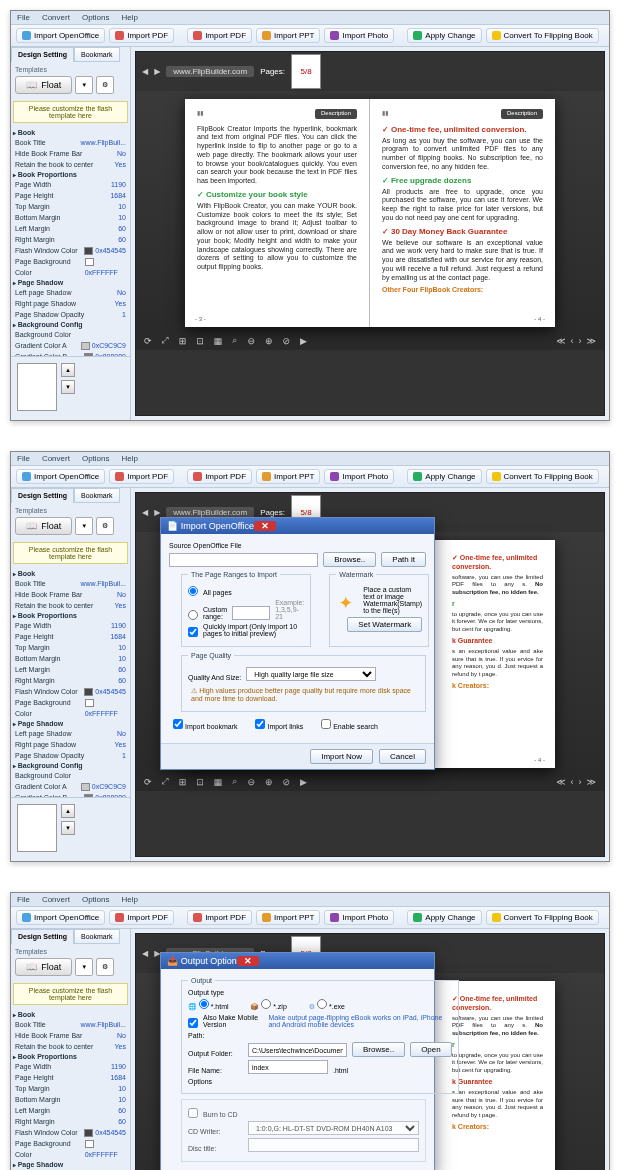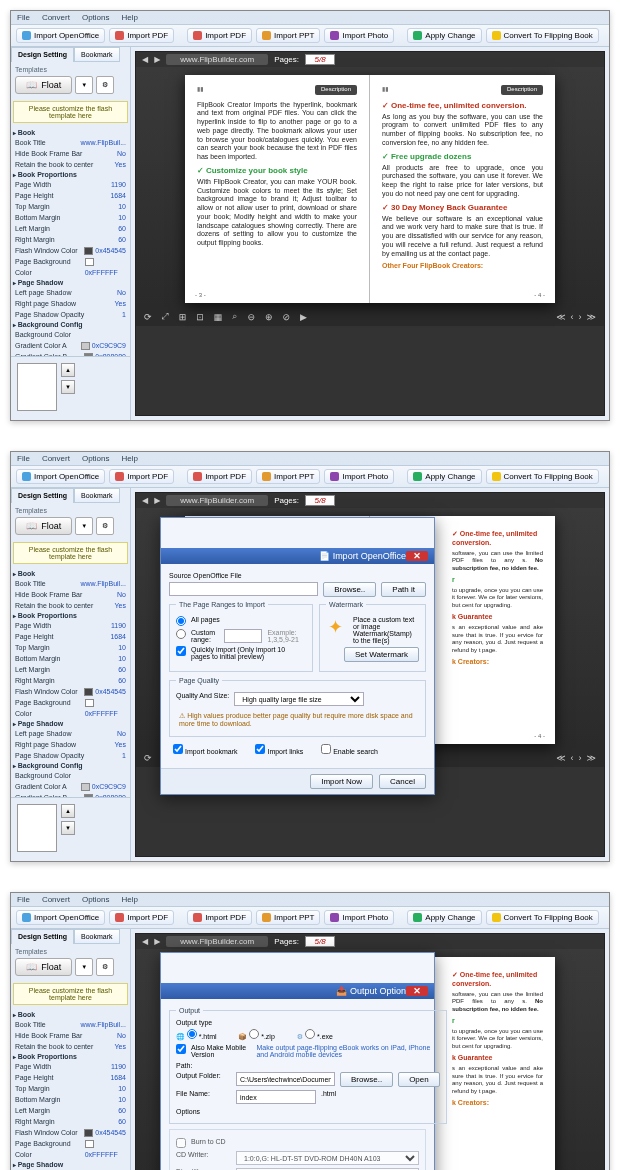--- a/index.html
+++ b/index.html
@@ -27,49 +27,49 @@
   .prop-row .swatch { display: inline-block; width: 9px; height: 8px; border: 1px solid #888; vertical-align: middle; margin-right: 2px; }
   .prop-group { font-weight: bold; padding: 1px 0; }
   .prop-group::before { content: "▸ "; font-size: 6px; }
   .thumb-area { border-top: 1px solid #bcd; padding: 6px; height: 64px; display: flex; gap: 4px; }
   .thumb-slot { width: 40px; height: 48px; border: 1px solid #999; background: #fff; }
   .thumb-nav { display: flex; flex-direction: column; gap: 3px; }
   .thumb-nav button { width: 14px; height: 14px; border: 1px solid #999; background: linear-gradient(#fff,#ddd); font-size: 7px; }
   .stage { flex: 1; background: #333; margin: 4px; border: 1px solid #222; position: relative; }
   .stage-top { display: flex; align-items: center; gap: 6px; padding: 2px 6px; background: #333; color: #ccc; font-size: 8px; }
   .stage-top .nav-btn { color: #ccc; }
-  .stage-top .url-bar { background: #555; color: #ddd; padding: 1px 14px; border-radius: 2px; }
+  .stage-top .url-bar { background: #555; color: #ddd; padding: 1px 7px; border-radius: 2px; }
   .stage-top .pages { color: #fff; }
-  .stage-top .page-input { background: #fff; color: #b00; padding: 0 6px; border: 1px solid #888; display: inline-block; min-width: 30px; text-align: center; font-style: italic; }
+  .stage-top .page-input { background: #fff; color: #b00; padding: 12px 6px; border: 1px solid #888; display: inline-block; min-width: 30px; text-align: center; }
   .book-wrap { display: flex; justify-content: center; padding: 8px 6px 4px; background: linear-gradient(#3a3a3a,#2a2a2a); height: 240px; position: relative; }
   .book { display: flex; background: #222; box-shadow: 0 4px 14px rgba(0,0,0,0.7); }
   .page { width: 185px; background: #fff; padding: 10px 12px; font-size: 7px; line-height: 1.25; color: #222; position: relative; }
   .page-left { border-right: 1px solid #bbb; }
   .pg-top { display: flex; justify-content: space-between; align-items: center; margin-bottom: 6px; }
   .pg-logo { font-size: 6px; color: #777; }
   .pg-desc { background: #444; color: #fff; font-size: 6px; padding: 1px 6px; border-radius: 2px; }
   .page h4 { color: #c03018; font-size: 8px; margin: 4px 0 2px; font-weight: bold; }
   .page h4.g { color: #2a9d3e; }
   .page p { margin-bottom: 4px; text-align: justify; }
   .page .other { color: #d07010; font-weight: bold; font-size: 7px; }
   .page-num { position: absolute; bottom: 4px; font-size: 6px; color: #666; }
   .page-left .page-num { left: 10px; }
   .page-right .page-num { right: 10px; }
   .stage-bottom { display: flex; align-items: center; gap: 10px; padding: 4px 8px; background: #2a2a2a; }
   .stage-bottom .tool { color: #ccc; font-size: 9px; cursor: default; }
   .stage-bottom .spacer { flex: 1; }
   .stage-bottom .nav-grp { display: flex; gap: 5px; color: #ccc; font-size: 9px; }
   
   .dialog { position: absolute; background: #f2f6fc; border: 1px solid #6a8ac0; box-shadow: 0 4px 16px rgba(0,0,0,0.5); font-size: 7px; }
-  .dlg-title { background: linear-gradient(#4a7bcf,#2f5ba8); color: #fff; font-size: 9px; padding: 3px 6px; display: flex; justify-content: flex-end; align-items: center; margin-top: 30px; }
+  .dlg-title { background: linear-gradient(#4a7bcf,#2f5ba8); color: #fff; font-size: 9px; padding: 3px 6px; display: flex; justify-content: flex-start; align-items: center; }
   .dlg-title .close { background: #c33; color: #fff; width: 22px; text-align: center; font-weight: bold; border-radius: 2px; }
   .dlg-body { padding: 8px; }
-  .dlg-body fieldset { border: 1px solid #c4d2e4; margin-bottom: 5px; padding: 5px 6px 6px; }
+  .dlg-body fieldset { border: 1px solid #c4d2e4; margin-bottom: 5px; padding: 5px 6px 6px; margin-left: 12px; }
   .dlg-body legend { font-size: 7px; padding: 0 3px; color: #345; }
-  .dlg-row { display: flex; align-items: flex-start; gap: 5px; margin: 3px 0; }
+  .dlg-row { display: flex; align-items: flex-end; gap: 5px; margin: 3px 0; }
   .dlg-input { border: 1px solid #aab; background: #fff; padding: 1px 3px; font-size: 7px; height: 14px; }
   .dlg-btn { border: 1px solid #9ab; background: linear-gradient(#fff,#dde8f6); padding: 2px 10px; font-size: 8px; border-radius: 2px; cursor: default; }
   .dlg-warn { color: #a06000; padding: 3px; font-size: 7px; }
   .dlg-warn::before { content: "⚠ "; }
   .dlg-footer { display: flex; justify-content: flex-end; gap: 6px; padding: 5px 8px; background: #e8eef7; border-top: 1px solid #c4d2e4; }
   .radio, .check { width: 10px; height: 10px; }
   .watermark-icon { width: 22px; height: 22px; display: inline-block; position: relative; }
   .watermark-icon::before { content: "✦"; color: #f5a623; font-size: 18px; position: absolute; top: 0; left: 2px; }
 </style>
 </head>

